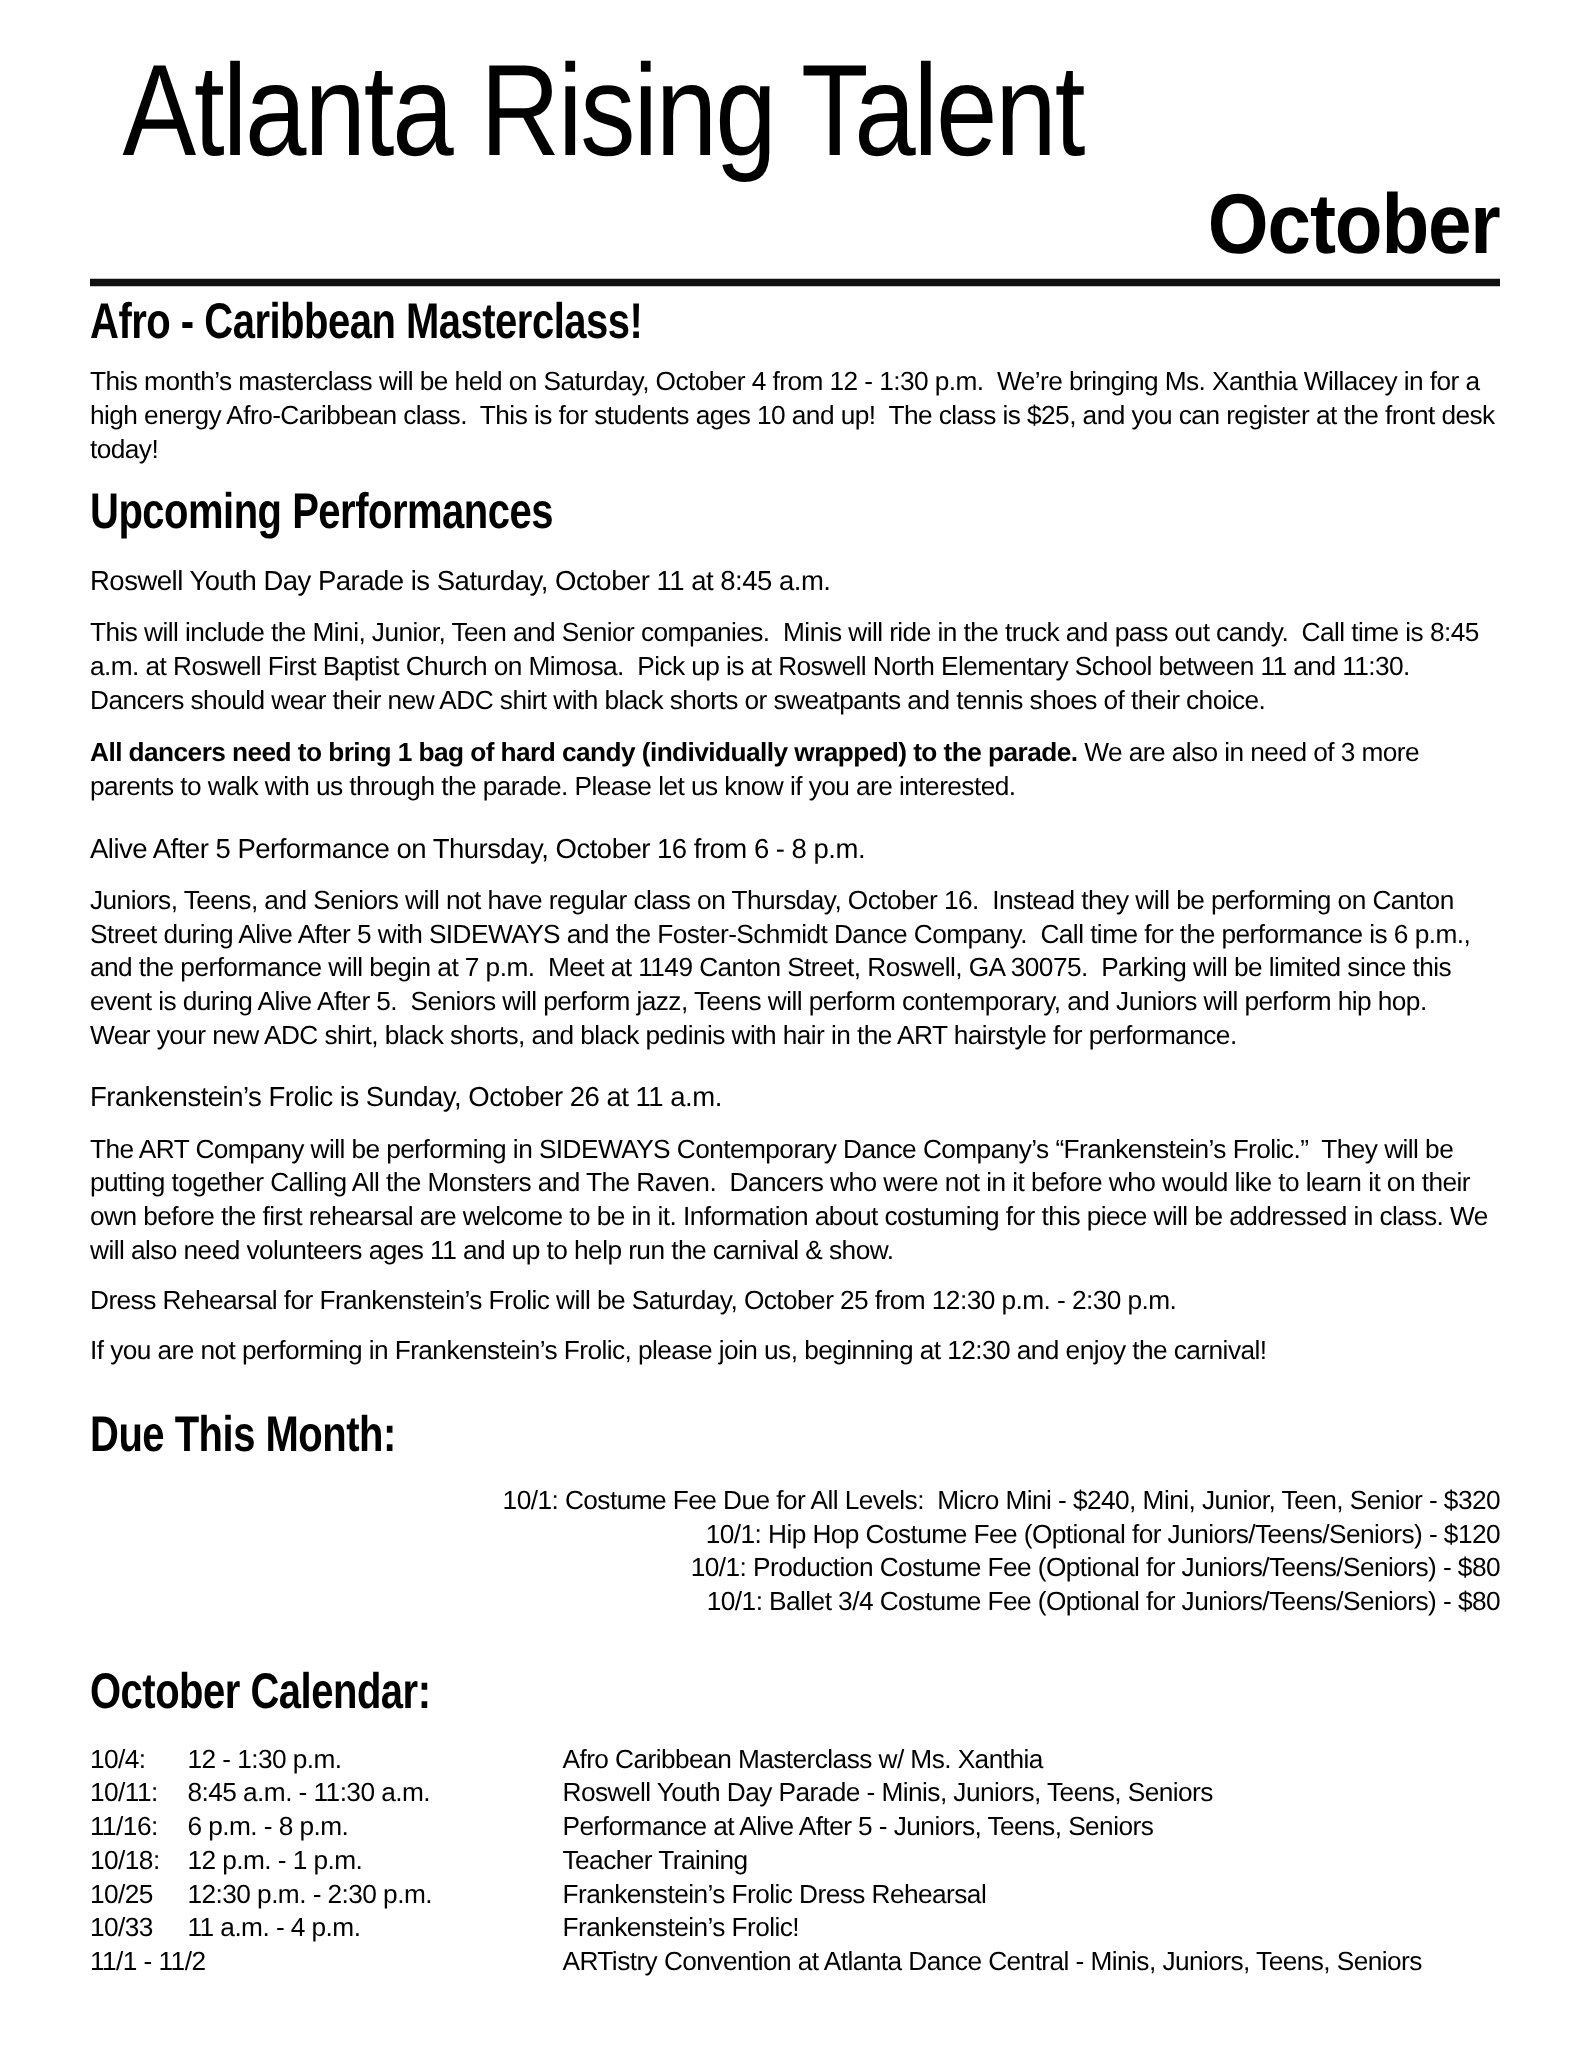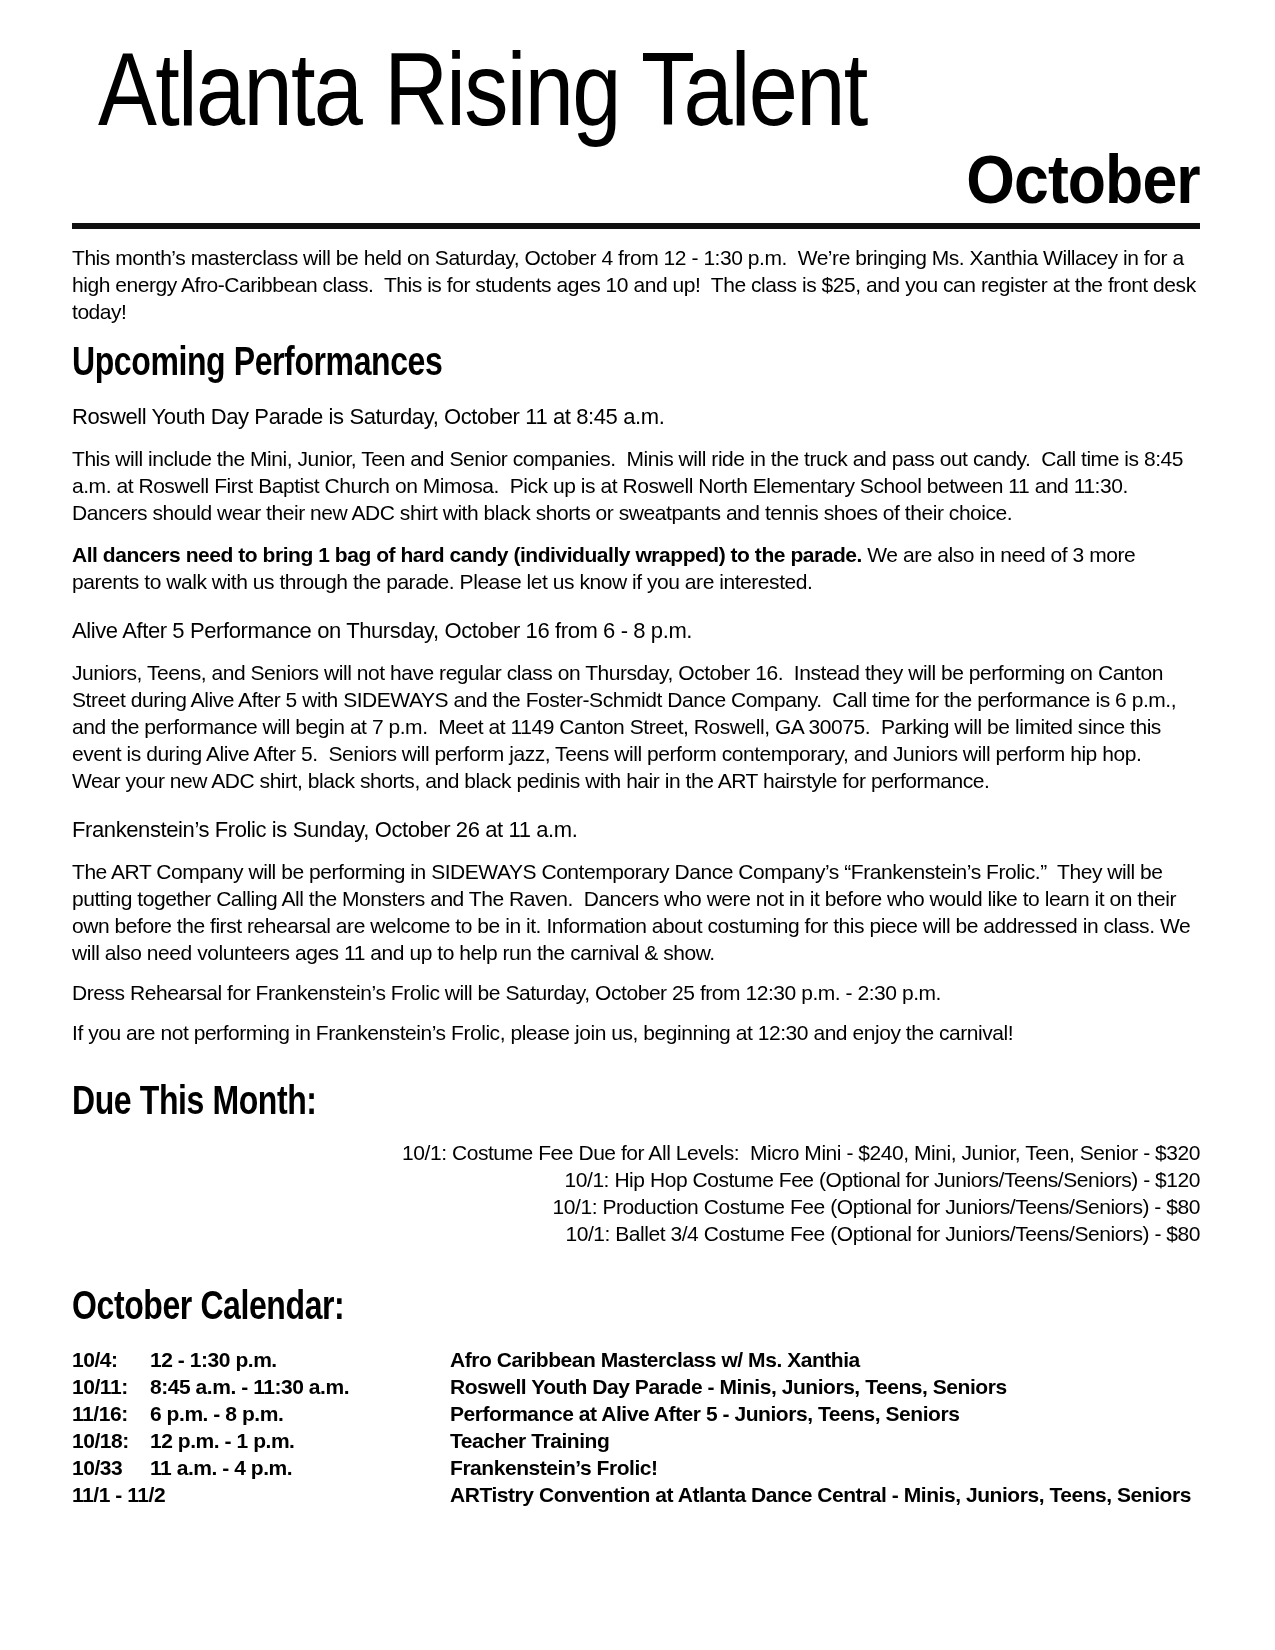--- a/index.html
+++ b/index.html
@@ -98,35 +98,38 @@
   }
 
   .calendar { margin-top: 21px; }
   .calendar-row {
     display: grid;
     grid-template-columns: 78px 300px 1fr;
     font-size: 21px;
     letter-spacing: -0.45px;
     line-height: 27px;
   }
-  .calendar-row .cell { white-space: nowrap; font-weight: bold; }
+  .calendar-row .cell { white-space: nowrap; }
 </style>
 </head>
 <body>
 
 <div class="page">
 
   <div class="masthead-title">
     <span class="squeeze">Atlanta Rising Talent</span>
   </div>
   <div class="masthead-issue">
     <span class="squeeze">October</span>
   </div>
   <div class="rule"></div>
 
+  <div class="h1">
+    <span class="squeeze">Afro - Caribbean Masterclass!</span>
+  </div>
   <p class="body-par">This month’s masterclass will be held on Saturday, October 4 from 12 - 1:30 p.m.  We’re bringing Ms. Xanthia Willacey in for a high energy Afro-Caribbean class.  This is for students ages 10 and up!  The class is $25, and you can register at the front desk today!</p>
 
   <div class="h1 gap-lg" style="margin-top:16px;">
     <span class="squeeze">Upcoming Performances</span>
   </div>
 
   <div class="h2">Roswell Youth Day Parade is Saturday, October 11 at 8:45 a.m.</div>
   <p class="body-par">This will include the Mini, Junior, Teen and Senior companies.  Minis will ride in the truck and pass out candy.  Call time is 8:45 a.m. at Roswell First Baptist Church on Mimosa.  Pick up is at Roswell North Elementary School between 11 and 11:30.  Dancers should wear their new ADC shirt with black shorts or sweatpants and tennis shoes of their choice.</p>
   <p class="body-par"><b>All dancers need to bring 1 bag of hard candy (individually wrapped) to the parade.</b><span> We are also in need of 3 more parents to walk with us through the parade. Please let us know if you are interested.</span></p>
 
@@ -166,20 +169,25 @@
       <span class="cell">11/16:</span>
       <span class="cell">6 p.m. - 8 p.m.</span>
       <span class="cell">Performance at Alive After 5 - Juniors, Teens, Seniors</span>
     </div>
     <div class="calendar-row">
       <span class="cell">10/18:</span>
       <span class="cell">12 p.m. - 1 p.m.</span>
       <span class="cell">Teacher Training</span>
     </div>
     <div class="calendar-row">
+      <span class="cell">10/25</span>
+      <span class="cell">12:30 p.m. - 2:30 p.m.</span>
+      <span class="cell">Frankenstein’s Frolic Dress Rehearsal</span>
+    </div>
+    <div class="calendar-row">
       <span class="cell">10/33</span>
       <span class="cell">11 a.m. - 4 p.m.</span>
       <span class="cell">Frankenstein’s Frolic!</span>
     </div>
     <div class="calendar-row">
       <span class="cell">11/1 - 11/2</span>
       <span class="cell"></span>
       <span class="cell">ARTistry Convention at Atlanta Dance Central - Minis, Juniors, Teens, Seniors</span>
     </div>
   </div>

